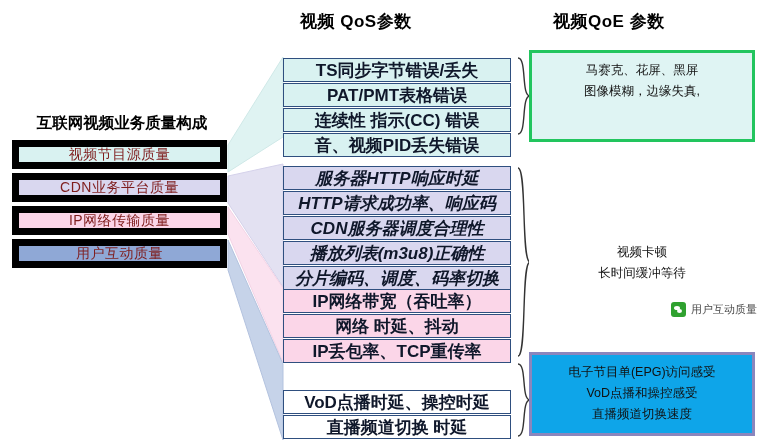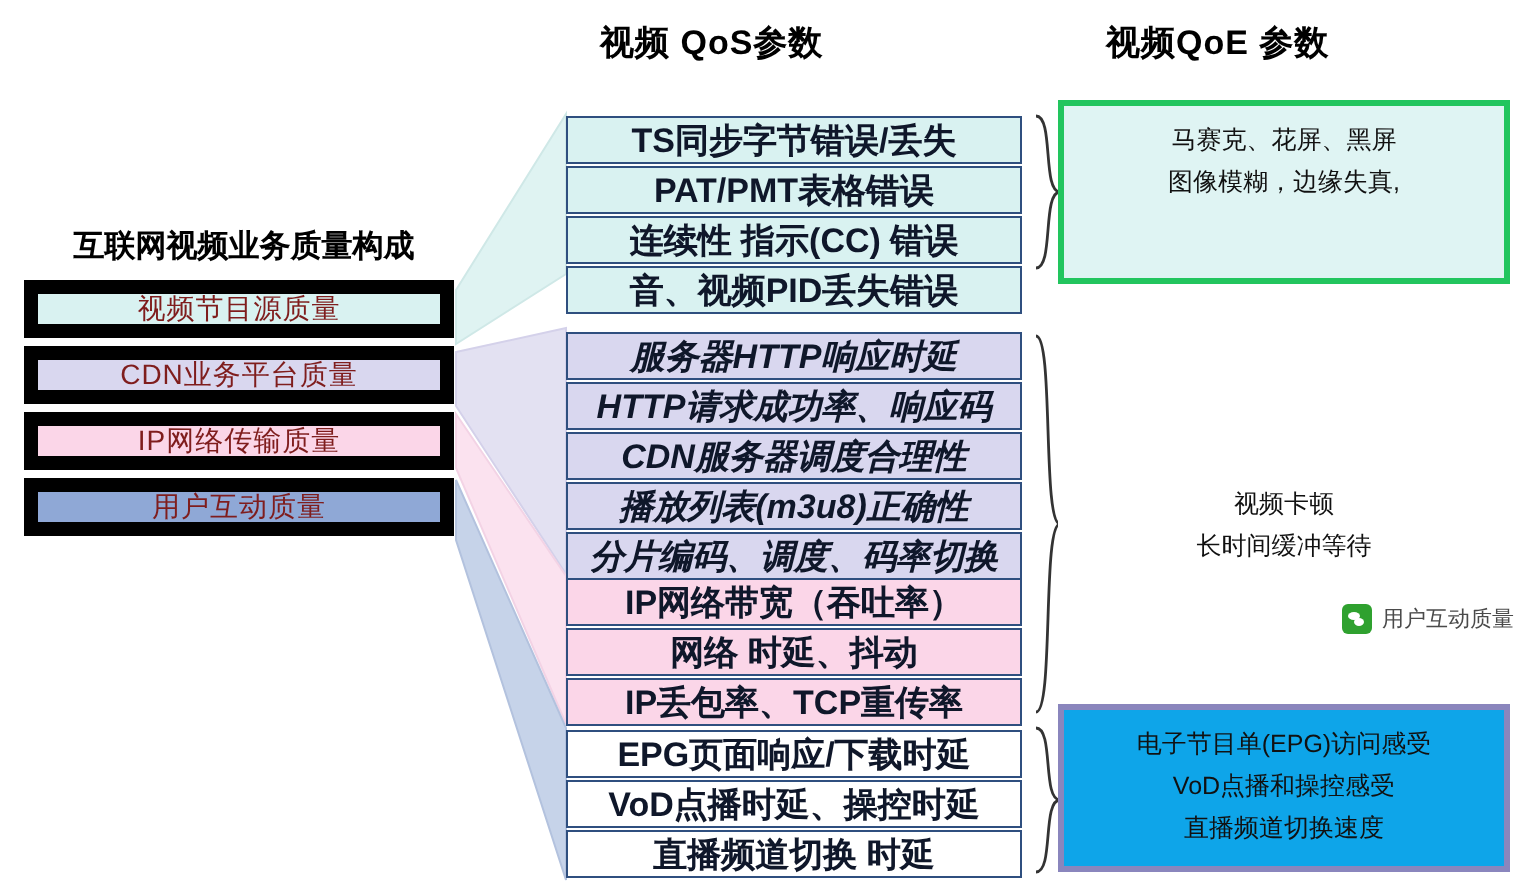--- a/index.html
+++ b/index.html
@@ -212,23 +212,20 @@
   <div class="qbox pink" style="top:289px">
     <span>IP网络带宽（吞吐率）</span>
   </div>
   <div class="qbox pink" style="top:314px">
     <span>网络 时延、抖动</span>
   </div>
   <div class="qbox pink" style="top:339px">
     <span>IP丢包率、TCP重传率</span>
   </div>
 
-  <div class="qbox white" style="top:365px">
-    <span>EPG页面响应/下载时延</span>
-  </div>
   <div class="qbox white" style="top:390px">
     <span>VoD点播时延、操控时延</span>
   </div>
   <div class="qbox white" style="top:415px">
     <span>直播频道切换 时延</span>
   </div>
 
   <div class="ebox cyan" style="left:529px; top:50px; width:226px; height:92px;">
     <div>马赛克、花屏、黑屏</div>
     <div>图像模糊，边缘失真,</div>

